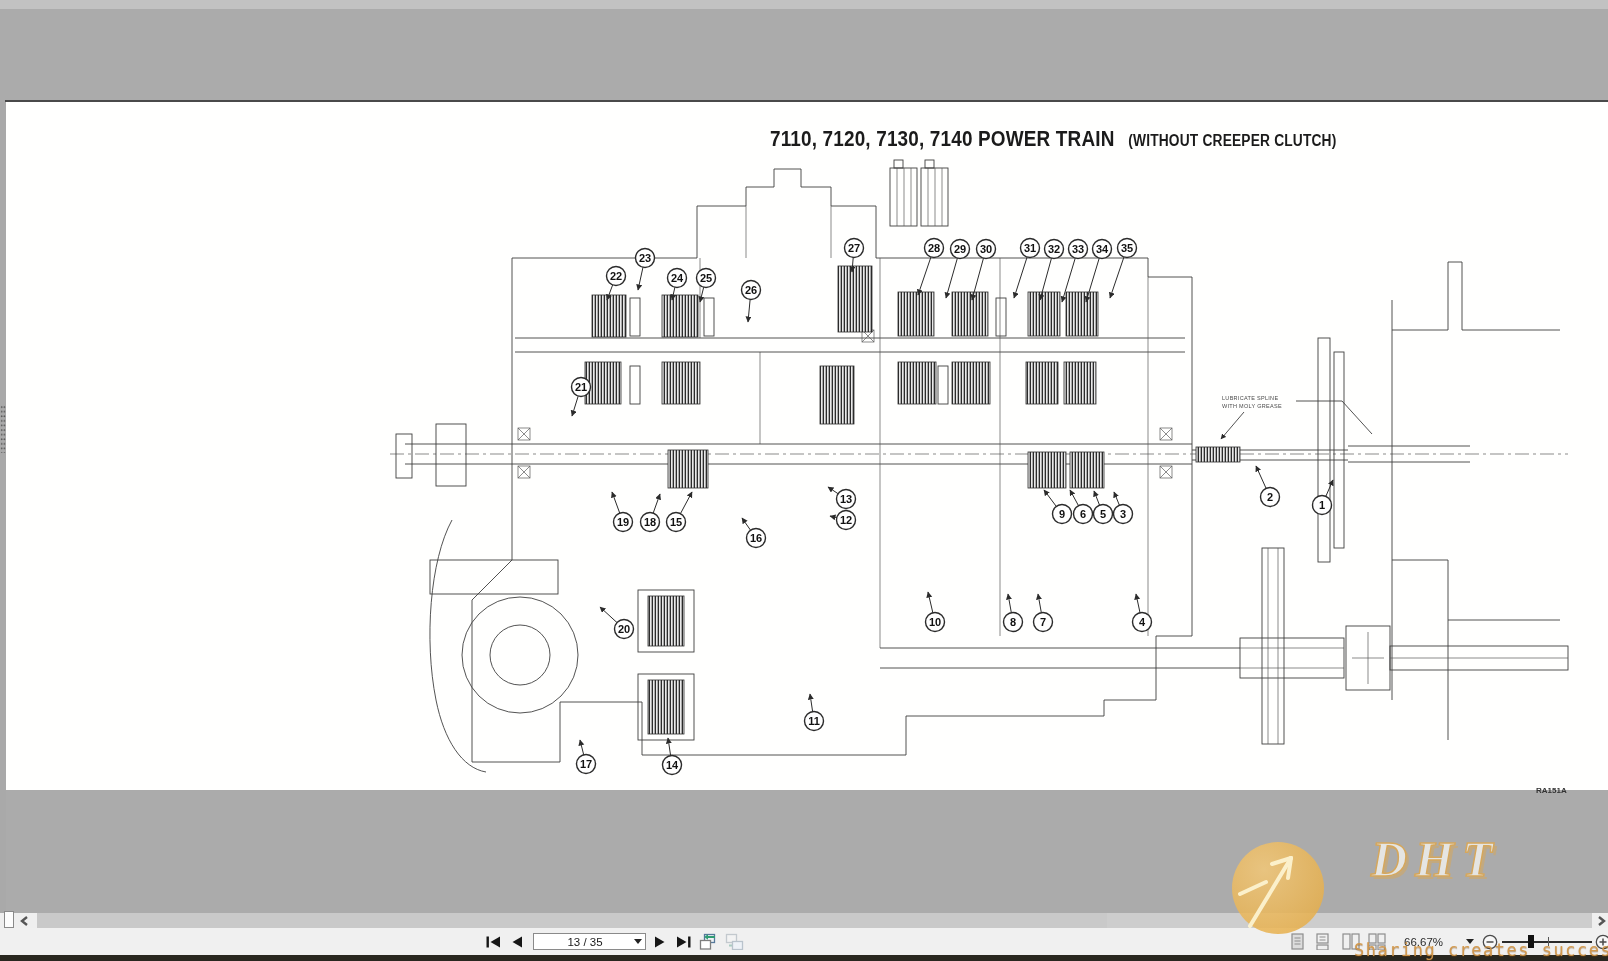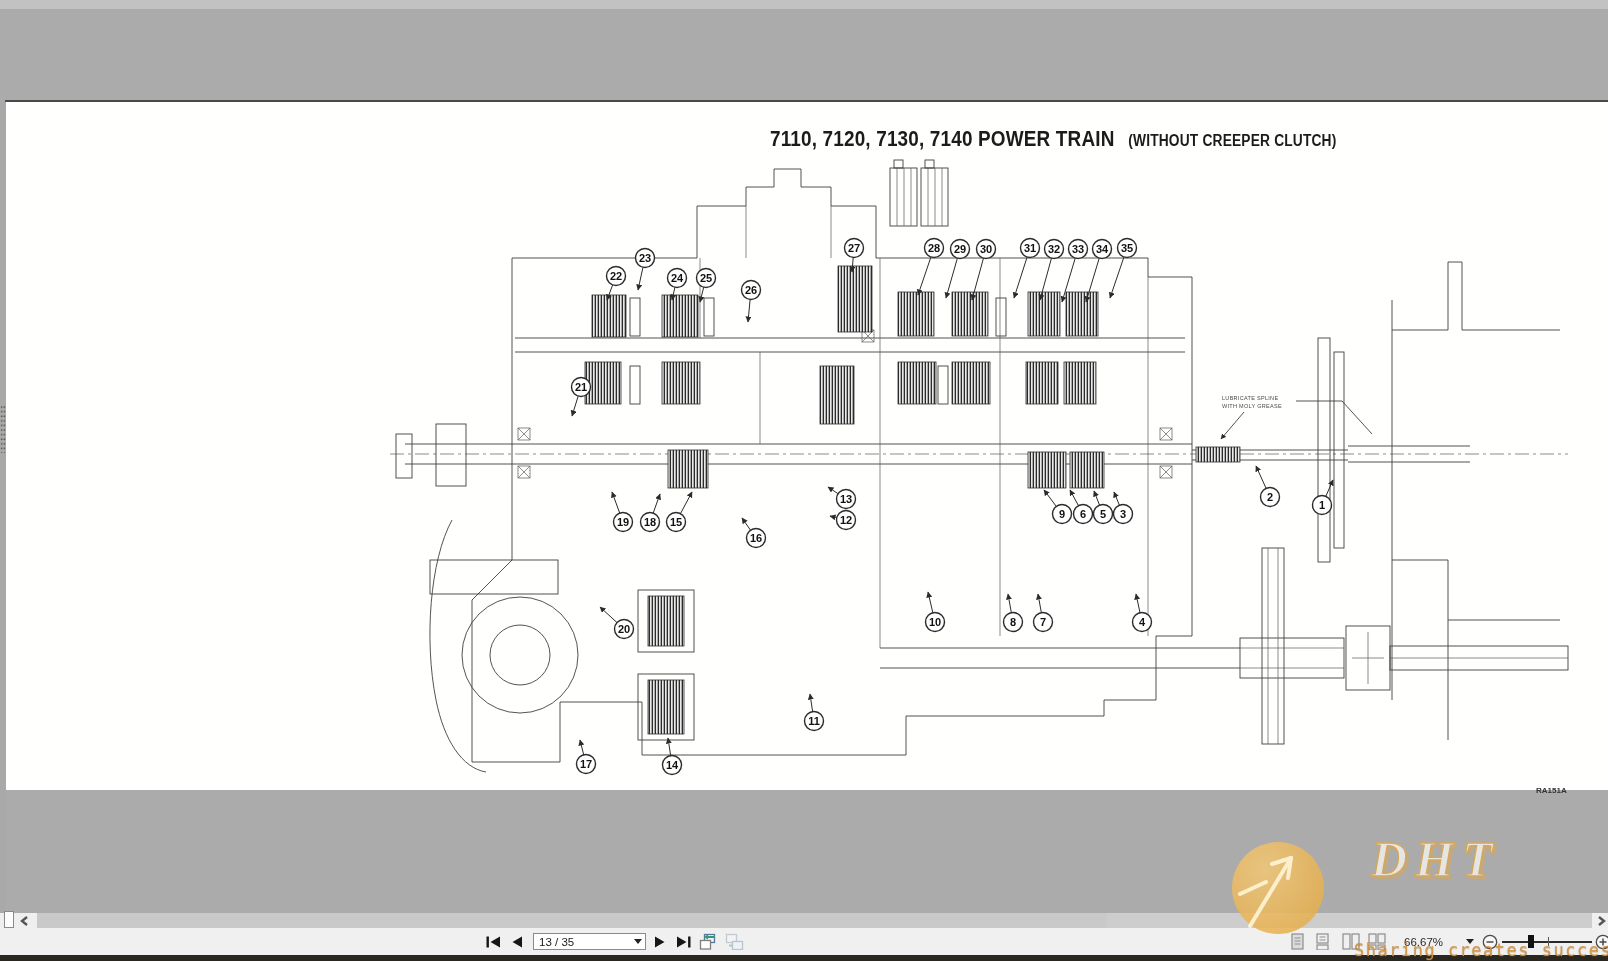--- a/index.html
+++ b/index.html
@@ -30,21 +30,21 @@
 
   
   .hscroll{position:absolute;left:0;top:913px;width:1608px;height:15px;background:#efefef;}
   .panel-toggle{position:absolute;left:4px;top:-2px;width:10px;height:17px;background:#fdfdfd;
     border:1px solid #8a8a8a;box-sizing:border-box;}
   .hs-btn{position:absolute;top:0;width:14px;height:15px;display:flex;align-items:center;justify-content:center;}
   .hs-track{position:absolute;left:37px;top:0;width:1555px;height:15px;background:#cdcdcd;}
   .hs-thumb{position:absolute;left:0;top:0;width:1070px;height:15px;background:#c9c9c9;}
 
   
-  .toolbar{position:absolute;left:0;top:928px;width:1608px;height:27px;background:#f0f0f0;}
+  .toolbar{position:absolute;left:0;top:928px;width:1608px;height:27px;background:#f0f0f0;text-align:center;}
   .tbtn{position:absolute;top:0;height:27px;display:flex;align-items:center;justify-content:center;}
   .combo{position:absolute;left:533px;top:5px;width:113px;height:17px;background:#fff;
     border:1px solid #8a8a8a;box-sizing:border-box;display:flex;align-items:center;}
   .combo-text{font-size:11.5px;color:#1a1a1a;padding-left:5px;flex:1;}
   .combo-caret{width:14px;display:flex;justify-content:center;align-items:center;}
   .zoomlabel{position:absolute;left:1404px;top:0;height:27px;display:flex;align-items:center;
     font-size:11.5px;color:#2b2b2b;}
   .slider-line{position:absolute;left:1502px;top:13px;width:90px;height:1.5px;background:#2a2a2a;}
   .slider-tick{position:absolute;left:1548px;top:9px;width:1px;height:9px;background:#555;}
   .slider-handle{position:absolute;left:1528px;top:7px;width:6px;height:13px;background:#111;}

